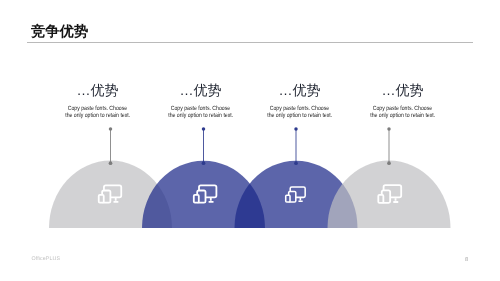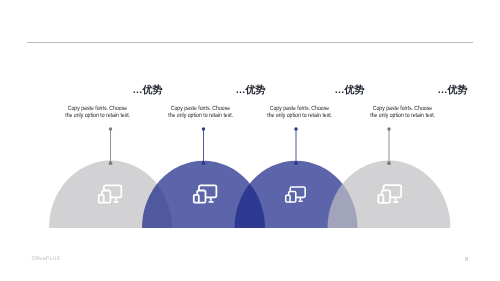--- a/index.html
+++ b/index.html
@@ -9,32 +9,33 @@
   .slide{position:relative;width:500px;height:281px;background:#ffffff;}
 
   .title{position:absolute;left:31px;top:25px;font-size:14.3px;font-weight:700;
          color:#141414;letter-spacing:0px;line-height:15px;}
   .title-rule{position:absolute;left:27px;top:42px;width:446px;height:1px;background:#bababa;}
 
   svg.art{position:absolute;left:0;top:0;}
 
   .cols{position:absolute;left:0;top:0;width:500px;height:281px;}
   .col{position:absolute;top:85px;width:130px;text-align:center;}
-  .col-h{font-size:10px;font-weight:700;color:#1f2430;line-height:11px;letter-spacing:0px;text-align:right;}
+  .col-h{font-size:14px;font-weight:400;color:#1f2430;line-height:11px;letter-spacing:0px;}
   .col-p{margin:9px auto 0;width:84px;font-size:6.17px;line-height:7.3px;color:#1d1d1d;}
   .col-p span{display:inline-block;transform:scaleX(0.84);transform-origin:center;}
 
   .footer-left{position:absolute;left:31.5px;top:255.6px;font-size:5.3px;color:#c0c0c0;letter-spacing:.1px;}
   .footer-right{position:absolute;left:460.5px;top:257.3px;width:12px;text-align:center;font-size:5.6px;color:#a8a8a8;}
 </style>
 </head>
 <body>
 
 <div class="slide">
 
+  <div class="title">竞争优势</div>
   <div class="title-rule"></div>
 
   <svg class="art" width="500" height="281" viewBox="0 0 500 281">
 
     <g>
       <path d="M49.0 228 A61.5 67.4 0 0 1 172.0 228 Z" fill="rgba(191,191,194,0.70)"></path>
       <path d="M142.0 228 A61.5 67.4 0 0 1 265.0 228 Z" fill="rgba(29,41,137,0.72)"></path>
       <path d="M234.5 228 A61.5 67.4 0 0 1 357.5 228 Z" fill="rgba(29,41,137,0.72)"></path>
       <path d="M327.5 228 A61.5 67.4 0 0 1 450.5 228 Z" fill="rgba(191,191,194,0.70)"></path>
     </g>

